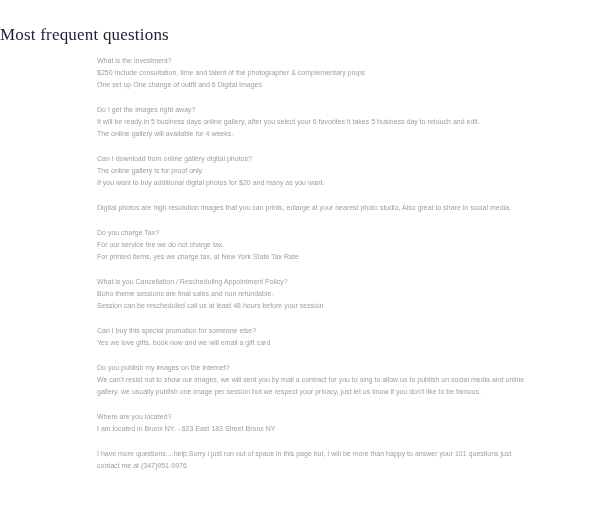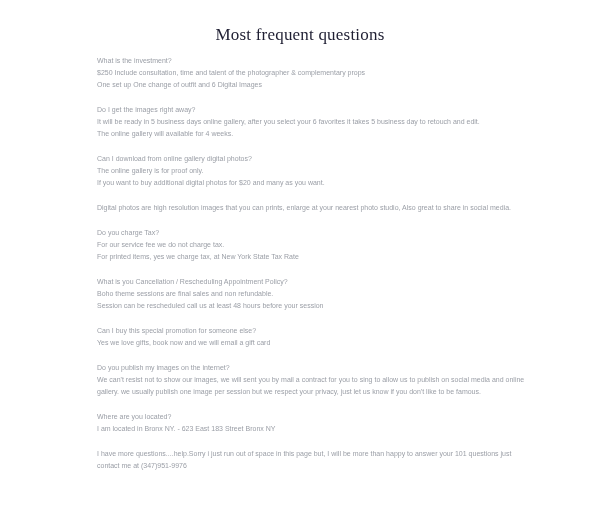--- a/index.html
+++ b/index.html
@@ -11,21 +11,21 @@
     background: #ffffff;
     overflow: hidden;
     font-family: "Liberation Sans", "DejaVu Sans", sans-serif;
   }
   .page-title {
     font-family: "Liberation Serif", "DejaVu Serif", serif;
     font-weight: 400;
     font-size: 17px;
     letter-spacing: 0.2px;
     color: #1f1f33;
-    text-align: center;
+    text-align: left;
     margin: 25px 0 10px 0;
   }
   .content {
     padding-left: 97px;
     padding-right: 38px;
   }
   .qa {
     margin-bottom: 13px;
   }
   .line {

